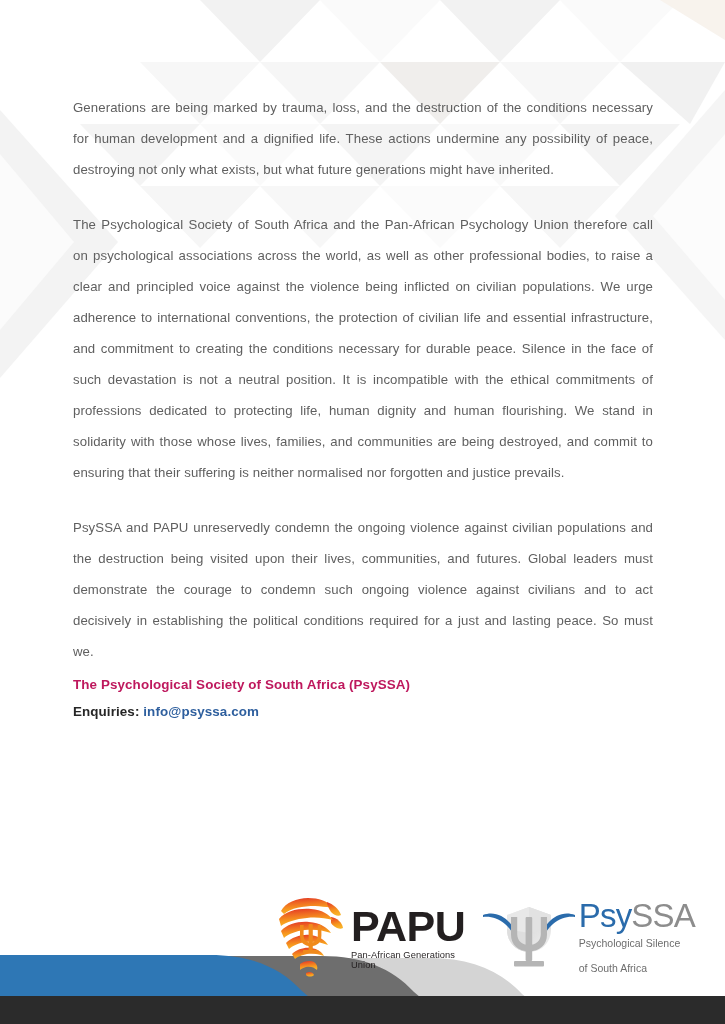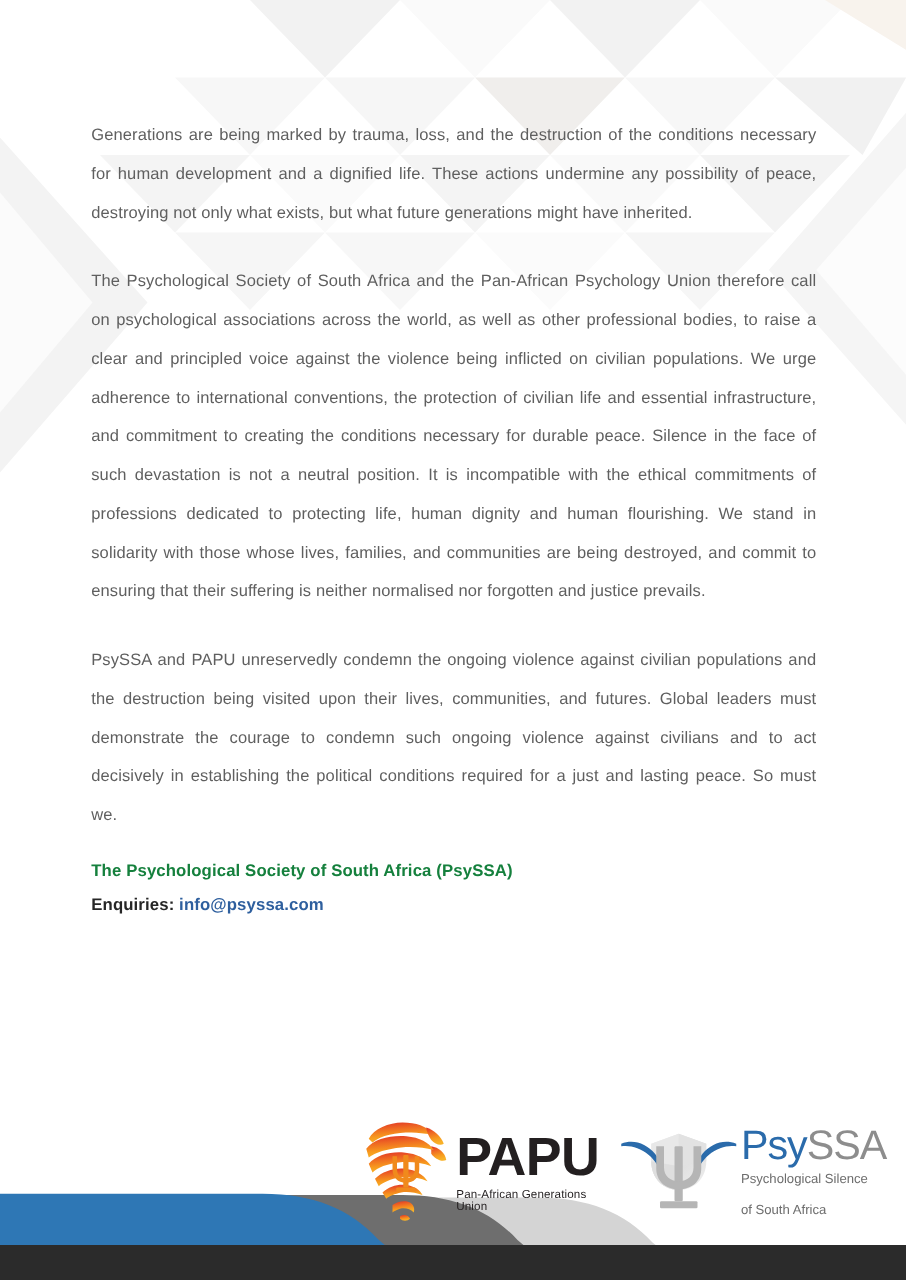--- a/index.html
+++ b/index.html
@@ -60,49 +60,49 @@
   p.para {
     margin: 0 0 24px 0;
     font-size: 13.2px;
     line-height: 31px;
     color: #5f5f5f;
     text-align: justify;
     text-justify: inter-word;
     letter-spacing: 0.1px;
   }
   p.para:last-of-type {
-    margin-bottom: 16px;
+    margin-bottom: 4px;
   }
   .signature-block {
     margin-top: 2px;
   }
   .sig-line {
     font-size: 13.4px;
     line-height: 27px;
     font-weight: bold;
-    color: #15803d;
+    color: #be185d;
     letter-spacing: 0.1px;
   }
   .enquiries-line {
     font-size: 13.4px;
     line-height: 27px;
     font-weight: bold;
     color: #262626;
     letter-spacing: 0.1px;
   }
   .email-link {
     color: #2e5f9e;
     font-weight: bold;
     text-decoration: none;
   }
 
   
   .logo-row {
     position: absolute;
-    left: 289px;
+    left: 275px;
     top: 893px;
     width: 420px;
     height: 88px;
     z-index: 4;
     display: flex;
     align-items: center;
   }
   .logo-papu {
     display: flex;
     align-items: center;

